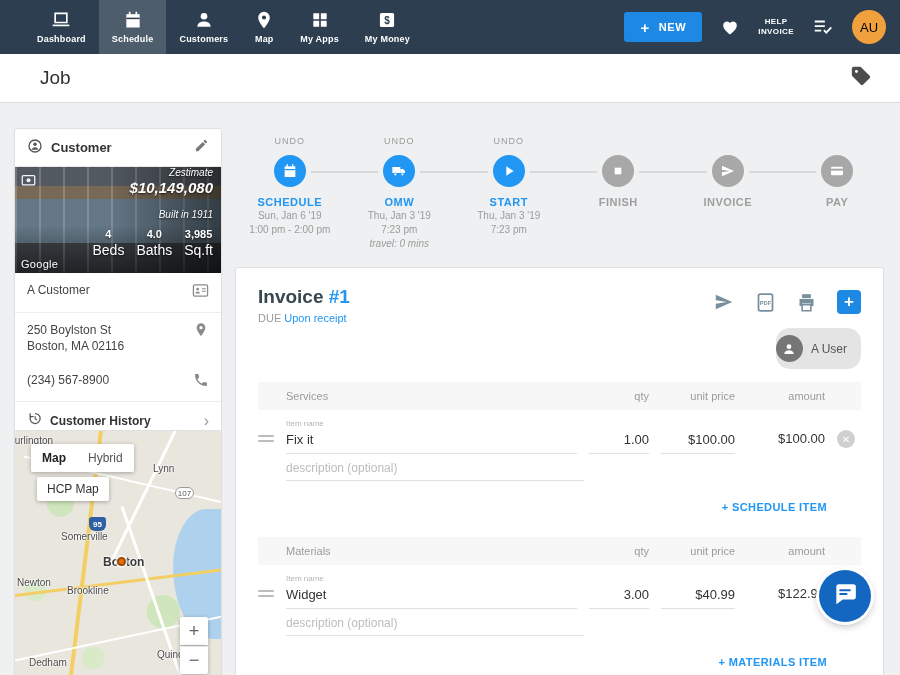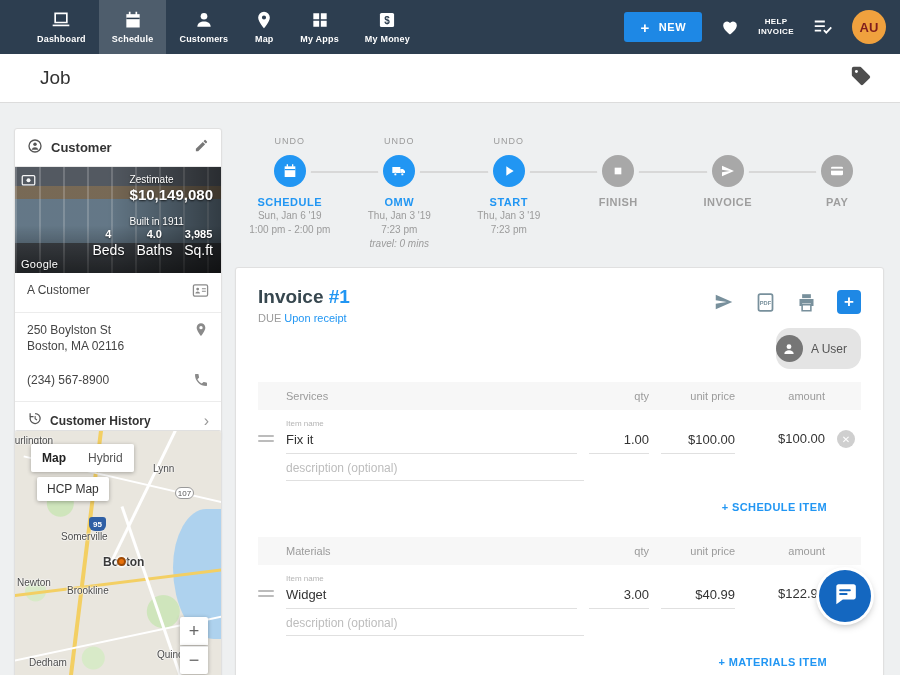--- a/index.html
+++ b/index.html
@@ -11,39 +11,39 @@
   .nav-items { display:flex; padding-left:24px; }
   .nav-item { display:flex; flex-direction:column; align-items:center; justify-content:center; gap:4px; padding:0 13px; cursor:pointer; }
   .nav-item.active { background:rgba(255,255,255,.16); }
   .nav-item svg { width:20px; height:20px; display:block; }
   .nav-label { font-size:9px; font-weight:bold; color:#fff; white-space:nowrap; letter-spacing:.2px; }
   .topnav-right { margin-left:auto; display:flex; align-items:center; gap:18px; padding-right:14px; }
   .new-btn { display:flex; align-items:center; gap:9px; background:#1e88e5; color:#fff; height:30px; padding:0 16px; border-radius:3px; font-size:11px; font-weight:bold; letter-spacing:.6px; cursor:pointer; }
   .new-plus { font-size:15px; font-weight:bold; line-height:1; }
   .help-center { color:#fff; font-size:8px; font-weight:bold; line-height:10px; text-align:center; letter-spacing:.4px; cursor:pointer; }
   .icon-btn svg { display:block; }
-  .avatar { width:34px; height:34px; border-radius:50%; background:#f0a13e; color:#7f1d1d; font-size:13px; font-weight:bold; display:flex; align-items:center; justify-content:center; cursor:pointer; }
+  .avatar { width:34px; height:34px; border-radius:50%; background:#f0a13e; color:#000000; font-size:13px; font-weight:normal; display:flex; align-items:center; justify-content:center; cursor:pointer; }
 
   
   .pagebar { position:absolute; top:54px; left:0; right:0; height:49px; background:#fff; border-bottom:1px solid #dcdcdc; display:flex; align-items:center; justify-content:space-between; padding:0 28px 0 40px; z-index:20; }
   .page-title { font-size:19px; color:#333; }
 
   
   .card { position:absolute; background:#fff; border:1px solid #e0e0e0; border-radius:3px; box-shadow:0 1px 2px rgba(0,0,0,.05); }
   .customer-card { left:14px; top:128px; width:208px; }
   .cust-header { height:38px; display:flex; align-items:center; gap:8px; padding:16px 12px; border-bottom:1px solid #e8e8e8; }
   .cust-header-label { font-size:13px; font-weight:bold; color:#333; flex:1; }
   .photo { position:relative; height:106px; overflow:hidden;
     background:
       linear-gradient(270deg, rgba(0,0,0,.55), rgba(0,0,0,.1) 55%),
       linear-gradient(0deg, rgba(0,0,0,.5), transparent 45%),
       repeating-linear-gradient(90deg, rgba(255,255,255,.22) 0 2px, transparent 2px 24px),
       linear-gradient(180deg, #5c636c 0%, #5c636c 18%, #85755f 18%, #85755f 30%, #6f8596 30%, #6f8596 72%, #474c52 72%, #474c52 100%);
   }
-  .z-block { position:absolute; right:8px; top:7px; color:#fff; text-shadow:0 1px 2px rgba(0,0,0,.7); }
+  .z-block { position:absolute; right:8px; top:0; text-align:right; color:#fff; text-shadow:0 1px 2px rgba(0,0,0,.7);font-style:italic; }
   .z-label { font-size:10px; }
   .z-value { font-size:15px; font-weight:bold; margin-top:1px; }
   .z-built { font-size:10px; margin-top:13px; }
   .stats { position:absolute; right:8px; bottom:15px; display:flex; gap:12px; color:#fff; text-shadow:0 1px 2px rgba(0,0,0,.7); }
   .stat { text-align:center; }
   .stat-num { font-size:11px; font-weight:bold; }
   .stat-lab { font-size:14px; margin-top:2px; }
   .g-mark { position:absolute; left:6px; bottom:3px; color:#fff; font-size:11px; letter-spacing:.3px; text-shadow:0 1px 2px rgba(0,0,0,.6); }
   .photo-ic { position:absolute; left:6px; top:6px; opacity:.95; }
   .cust-row { display:flex; align-items:flex-start; justify-content:space-between; padding:9px 12px; }

